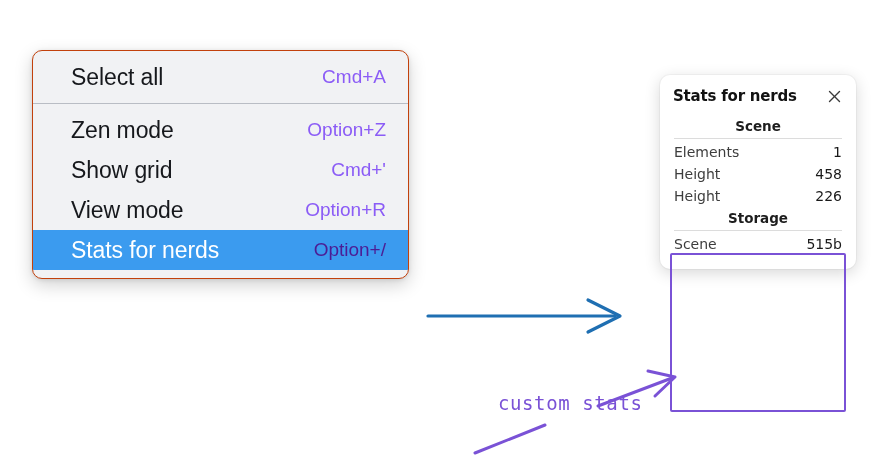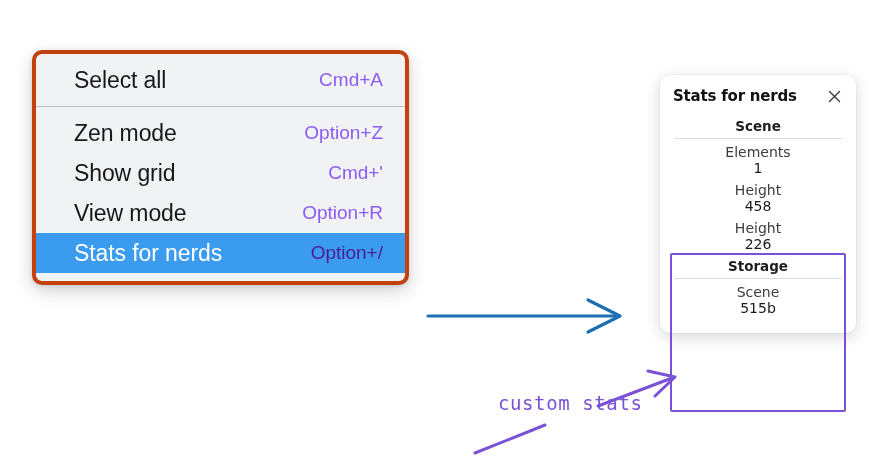--- a/index.html
+++ b/index.html
@@ -20,21 +20,21 @@
     height: 461px;
   }
 
   
   .context-menu {
     position: absolute;
     left: 32px;
     top: 50px;
     width: 377px;
     background: #f1f2f4;
-    border: 4px solid #c2410c;
+    border: 1px solid #c2410c;
     border-radius: 10px;
     box-shadow: 0 6px 18px rgba(0,0,0,0.18), 0 1px 4px rgba(0,0,0,0.10);
     padding: 6px 0 8px 0;
     overflow: hidden;
   }
 
   .menu-group { padding: 0; }
 
   .menu-separator {
     height: 1px;
@@ -121,21 +121,20 @@
     height: 1px;
     background: #dcdcdc;
     margin: 0 2px 2px 2px;
   }
 
   .stat-row {
     display: flex;
     align-items: center;
     justify-content: space-between;
     padding: 3px 2px;
-    flex-direction: column;
   }
 
   .stat-row .k {
     font-size: 14px;
     color: #3d3d3d;
   }
   .stat-row .v {
     font-size: 14px;
     color: #1a1a1a;
   }

